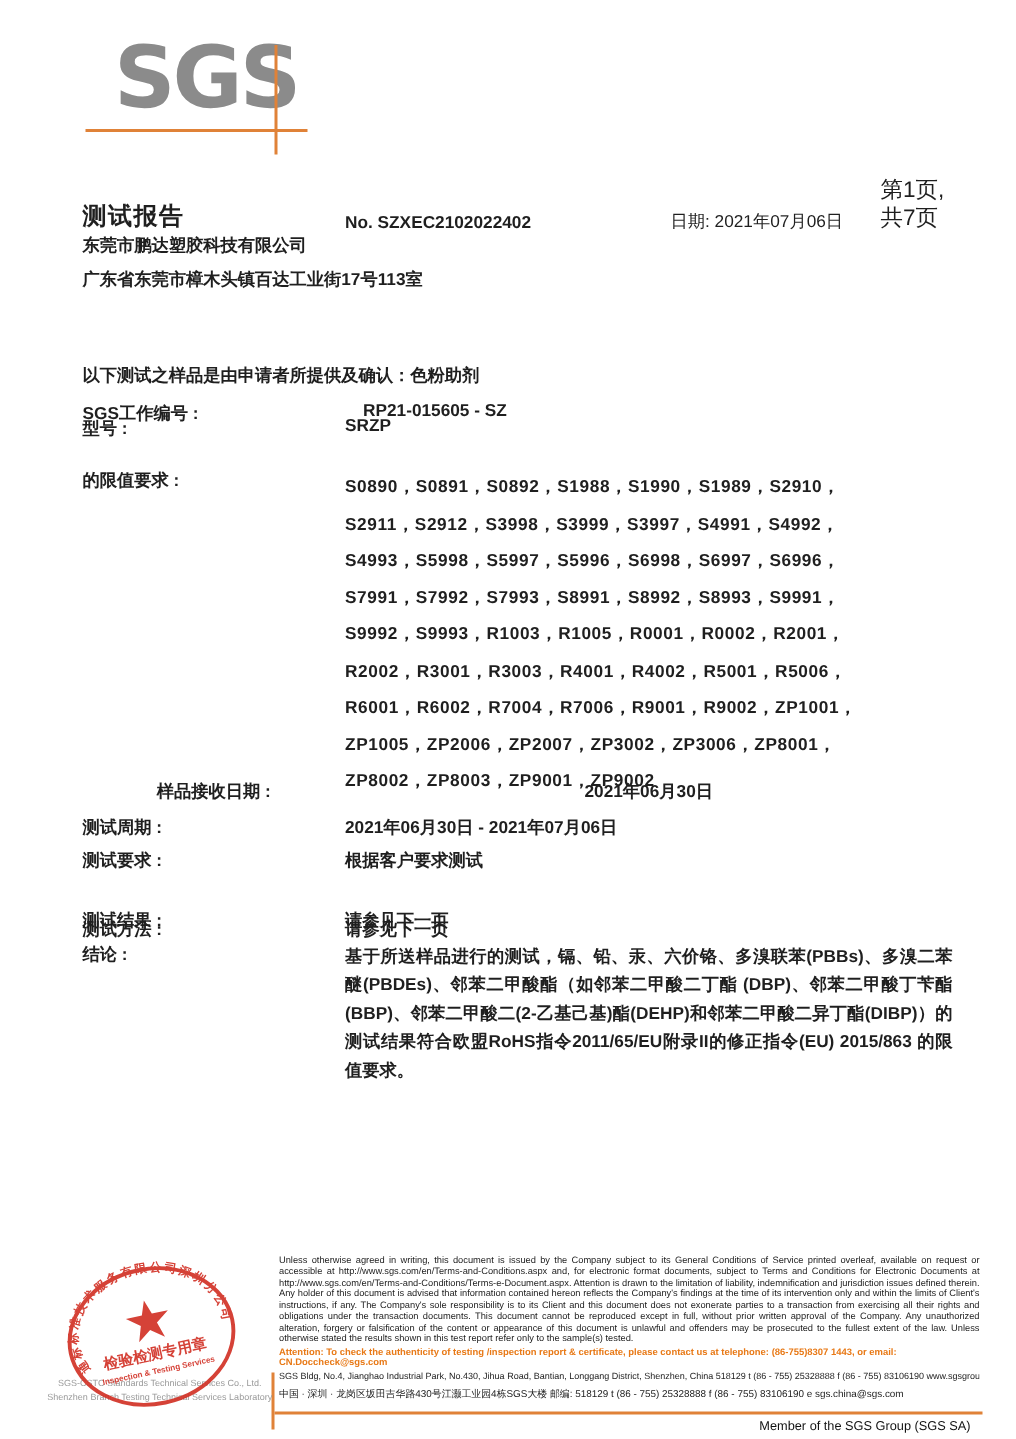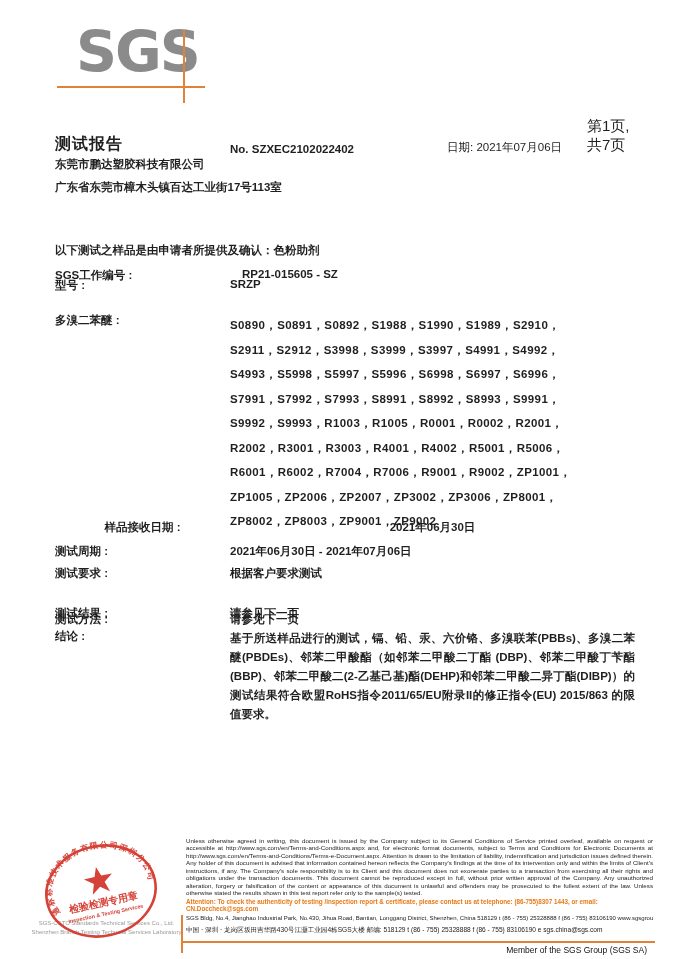--- a/index.html
+++ b/index.html
@@ -83,21 +83,21 @@
     <span class="lbl">SGS工作编号 :</span>
     <span class="val">RP21-015605 - SZ</span>
   </div>
 
   <div class="row r-model">
     <span class="lbl">型号 :</span>
     <span class="val">SRZP</span>
   </div>
 
   <div class="row r-ref">
-    <span class="lbl">多溴二苯醚 :</span>
+    <span class="lbl">的限值要求 :</span>
     <span class="val">
         <div>S0890，S0891，S0892，S1988，S1990，S1989，S2910，</div>
         <div>S2911，S2912，S3998，S3999，S3997，S4991，S4992，</div>
         <div>S4993，S5998，S5997，S5996，S6998，S6997，S6996，</div>
         <div>S7991，S7992，S7993，S8991，S8992，S8993，S9991，</div>
         <div>S9992，S9993，R1003，R1005，R0001，R0002，R2001，</div>
         <div>R2002，R3001，R3003，R4001，R4002，R5001，R5006，</div>
         <div>R6001，R6002，R7004，R7006，R9001，R9002，ZP1001，</div>
         <div>ZP1005，ZP2006，ZP2007，ZP3002，ZP3006，ZP8001，</div>
         <div>ZP8002，ZP8003，ZP9001，ZP9002</div>

